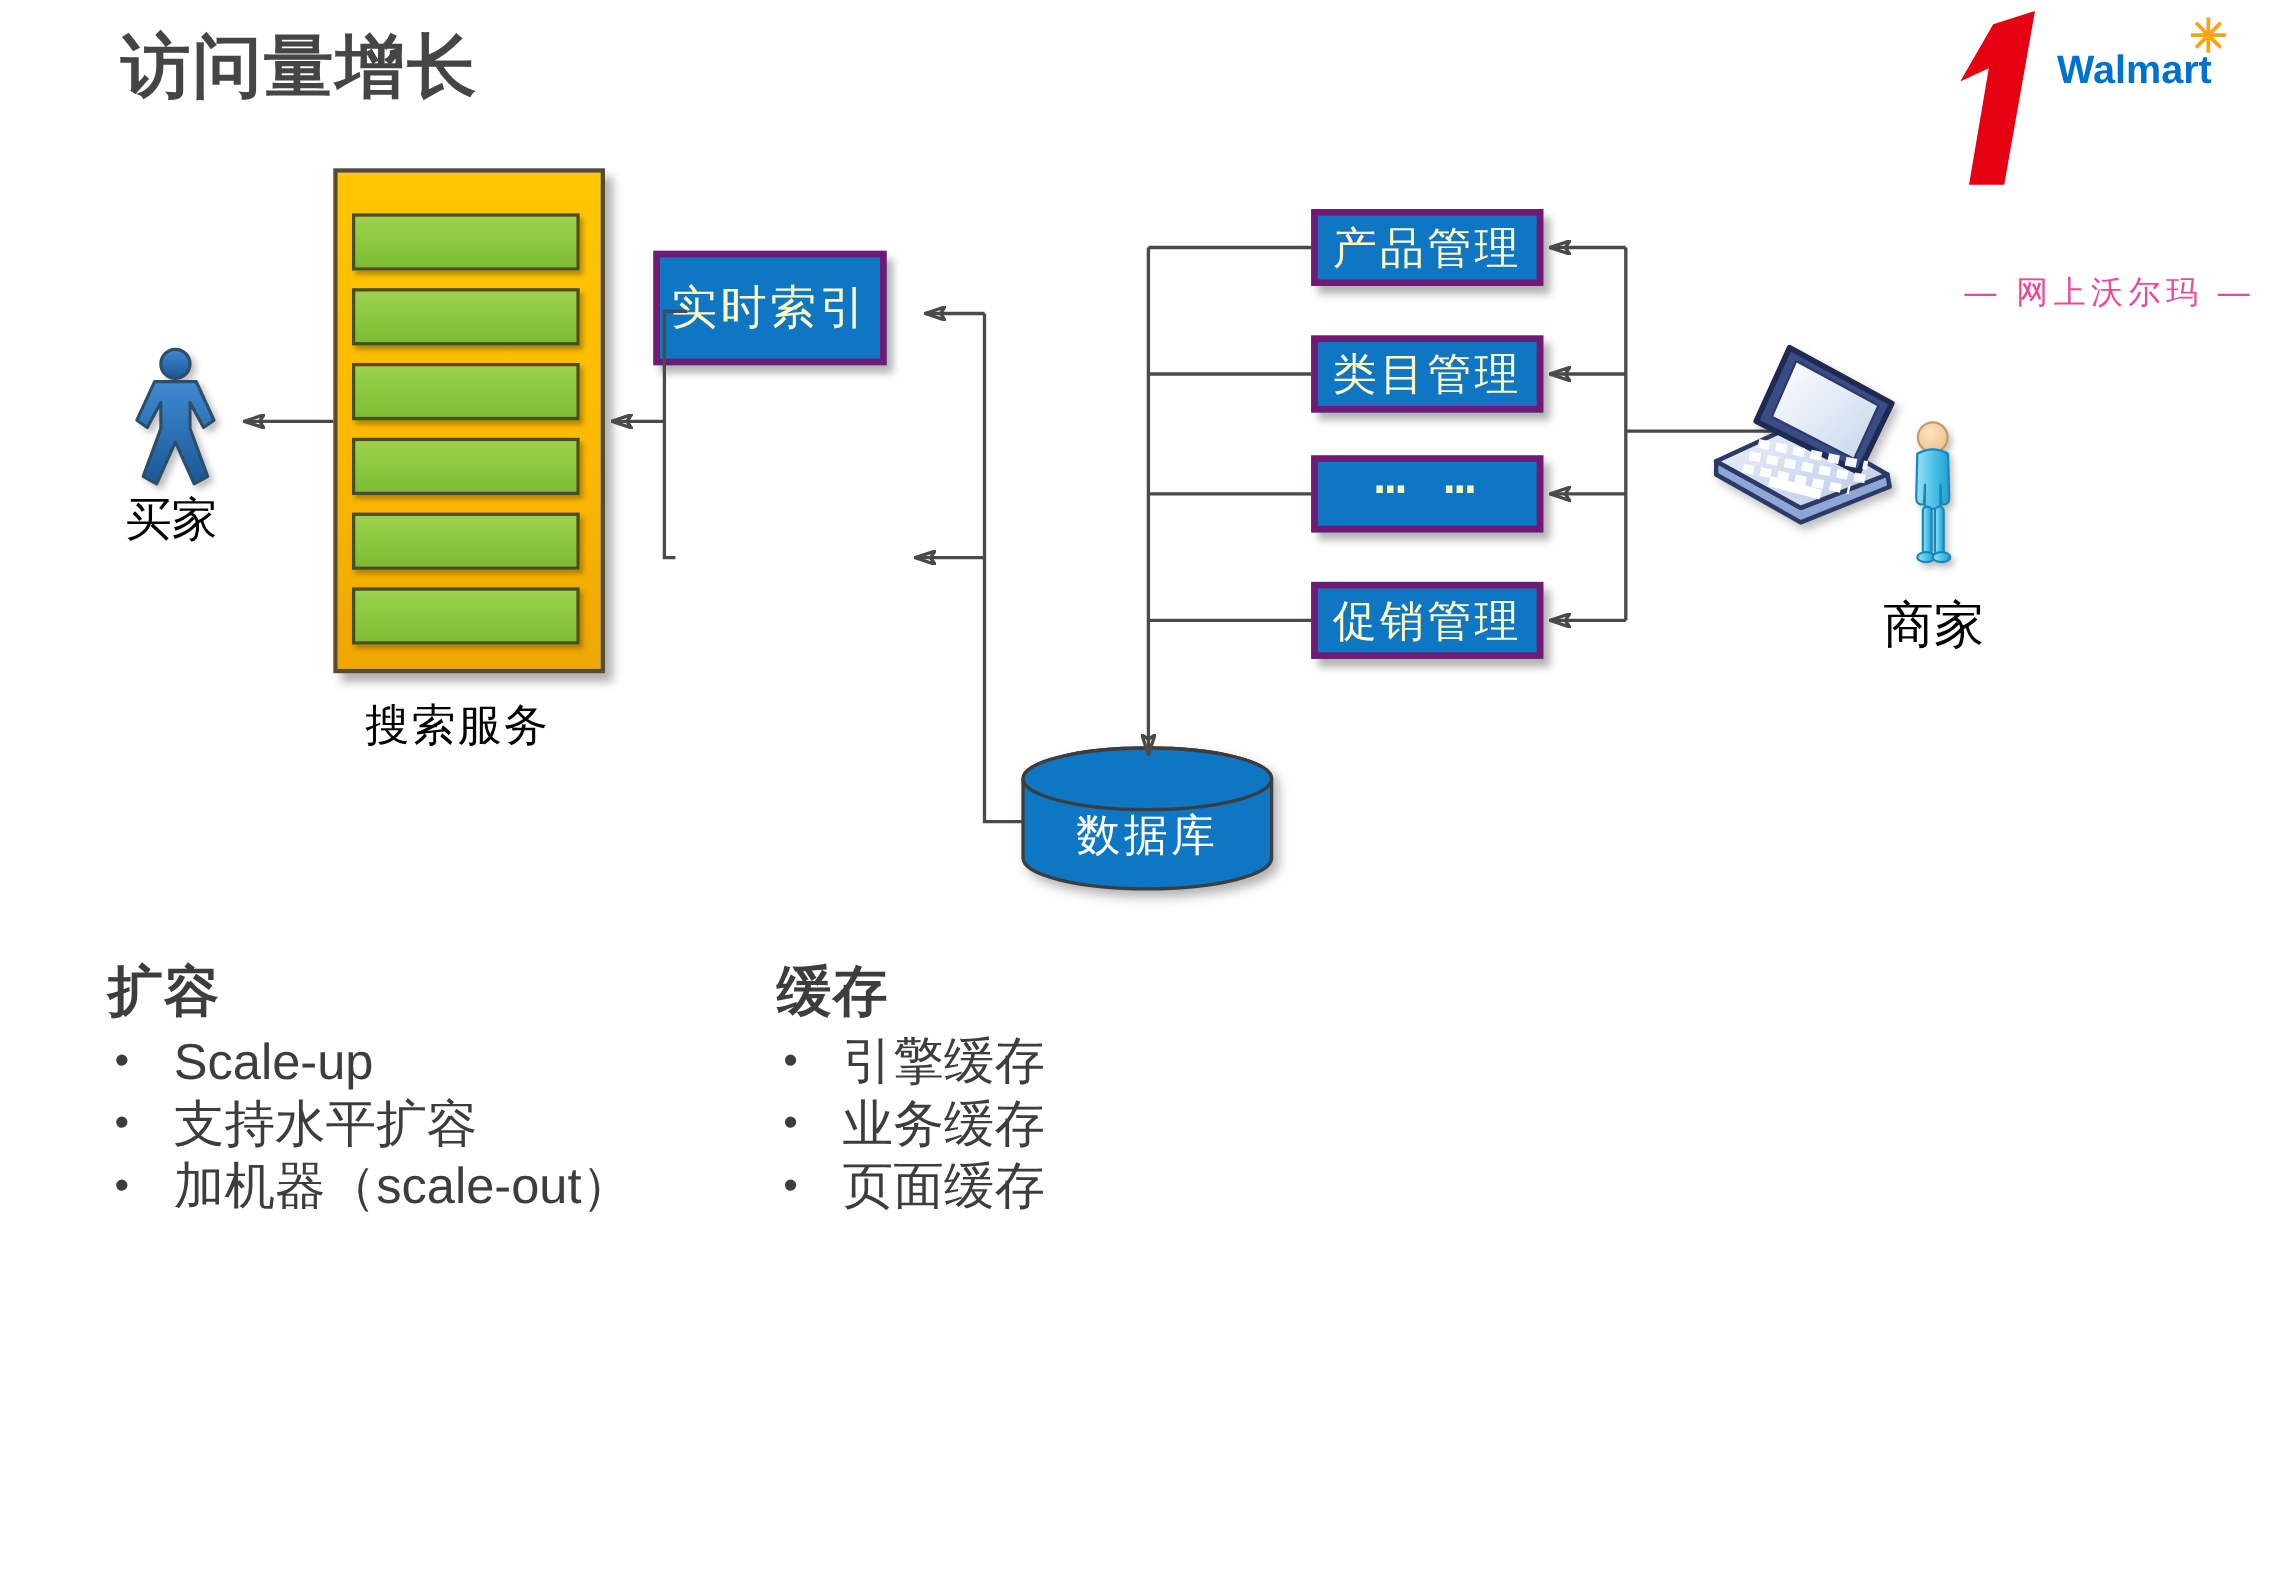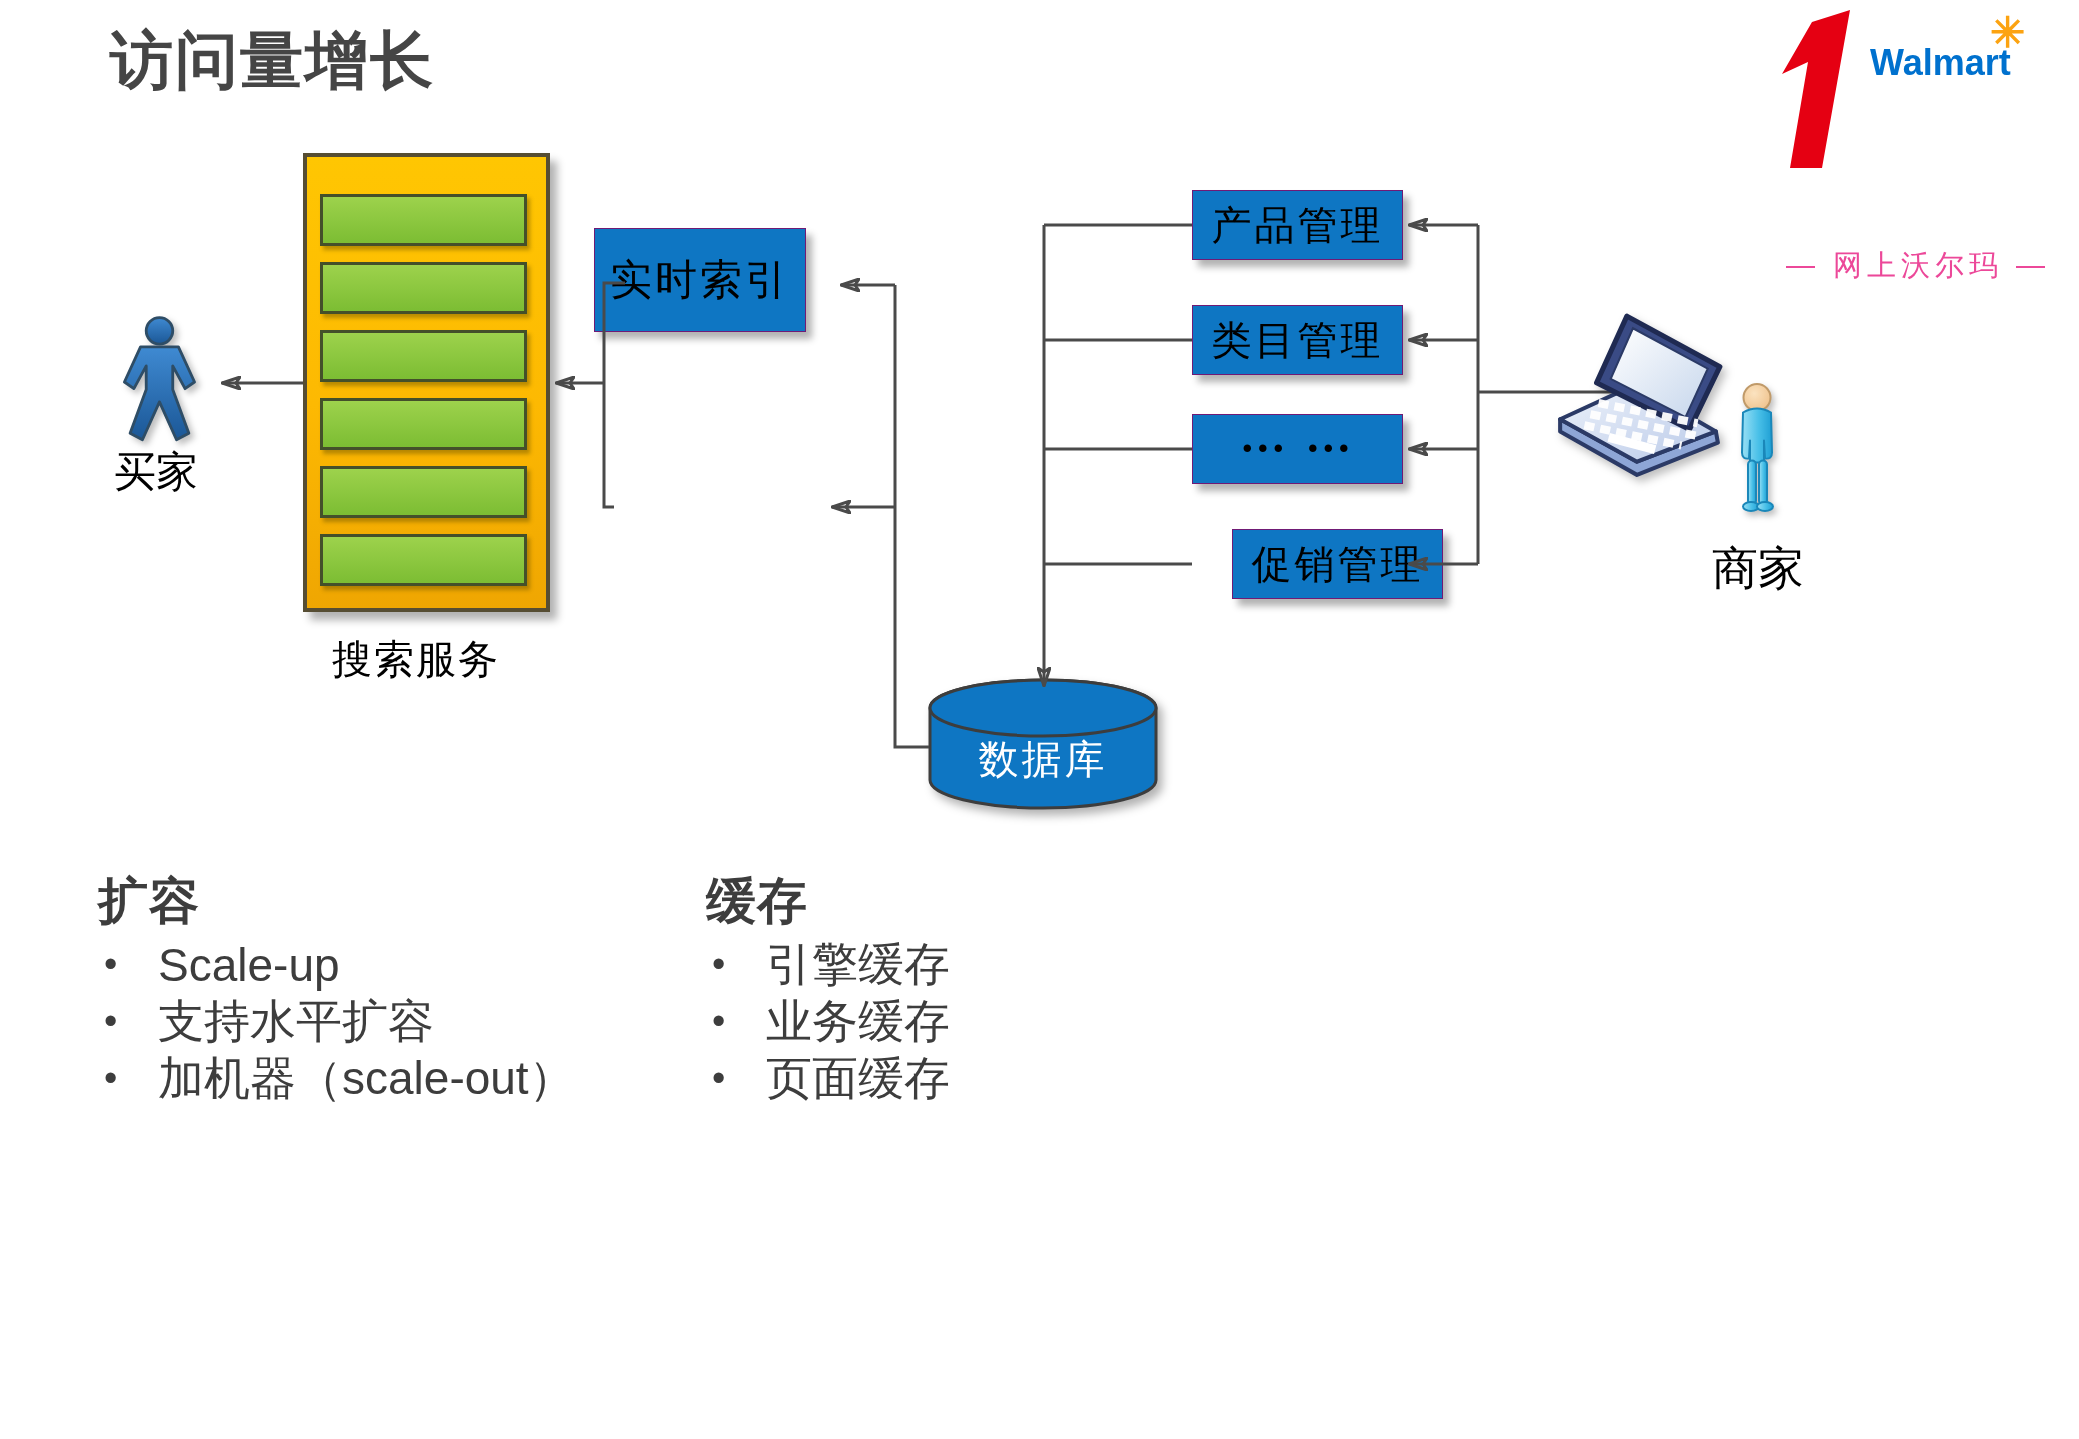--- a/index.html
+++ b/index.html
@@ -34,28 +34,28 @@
 
   
   .server{left:303px;top:153px;width:247px;height:459px;box-sizing:border-box;
           background:linear-gradient(180deg,#ffc602 0%,#fdb902 55%,#efa602 100%);
           border:4px solid #564d33;box-shadow:7px 8px 8px rgba(0,0,0,.3);z-index:3;}
   .server .bar{position:absolute;left:13px;width:207px;height:52px;box-sizing:border-box;
           background:linear-gradient(180deg,#9dd24c 0%,#7cbd33 100%);
           border:3px solid #44502a;box-shadow:3px 4px 4px rgba(100,80,0,.45);}
 
   
-  .bluebox{box-sizing:border-box;background:#0e76c3;border:1px solid #701a75;color:#000000;
+  .bluebox{box-sizing:border-box;background:#0e76c3;border:6px solid #701a75;color:#fef9c3;
            display:flex;align-items:center;justify-content:center;
-           font-family:Liberation Serif, serif;font-size:42px;letter-spacing:3px;
+           font-family:Liberation Mono, monospace;font-size:42px;letter-spacing:3px;
            box-shadow:6px 7px 7px rgba(0,0,0,.3);z-index:3;}
   .box-realtime{left:594px;top:228px;width:212px;height:104px;}
   .box-full{left:614px;top:452px;width:214px;height:110px;}
   .mgmt{left:1192px;width:211px;height:70px;font-size:40px;}
-  .mgmt-0{top:190px;} .mgmt-1{top:305px;} .mgmt-2{top:414px;} .mgmt-3{top:529px;margin-left:40px;}
+  .mgmt-0{top:190px;} .mgmt-1{top:305px;} .mgmt-2{top:414px;} .mgmt-3{top:529px;}
   .dots{font-size:46px;font-weight:bold;letter-spacing:4px;padding-bottom:26px;}
 
   
   .db{left:926px;top:676px;width:234px;height:142px;z-index:3;
       filter:drop-shadow(5px 6px 5px rgba(0,0,0,.3));}
   .db-label{position:absolute;left:0;right:0;top:56px;text-align:center;color:#fff;
             font-family:"Liberation Serif",serif;font-size:40px;letter-spacing:3px;}
 
   
   .laptop{left:1548px;top:310px;width:182px;height:172px;z-index:6;

